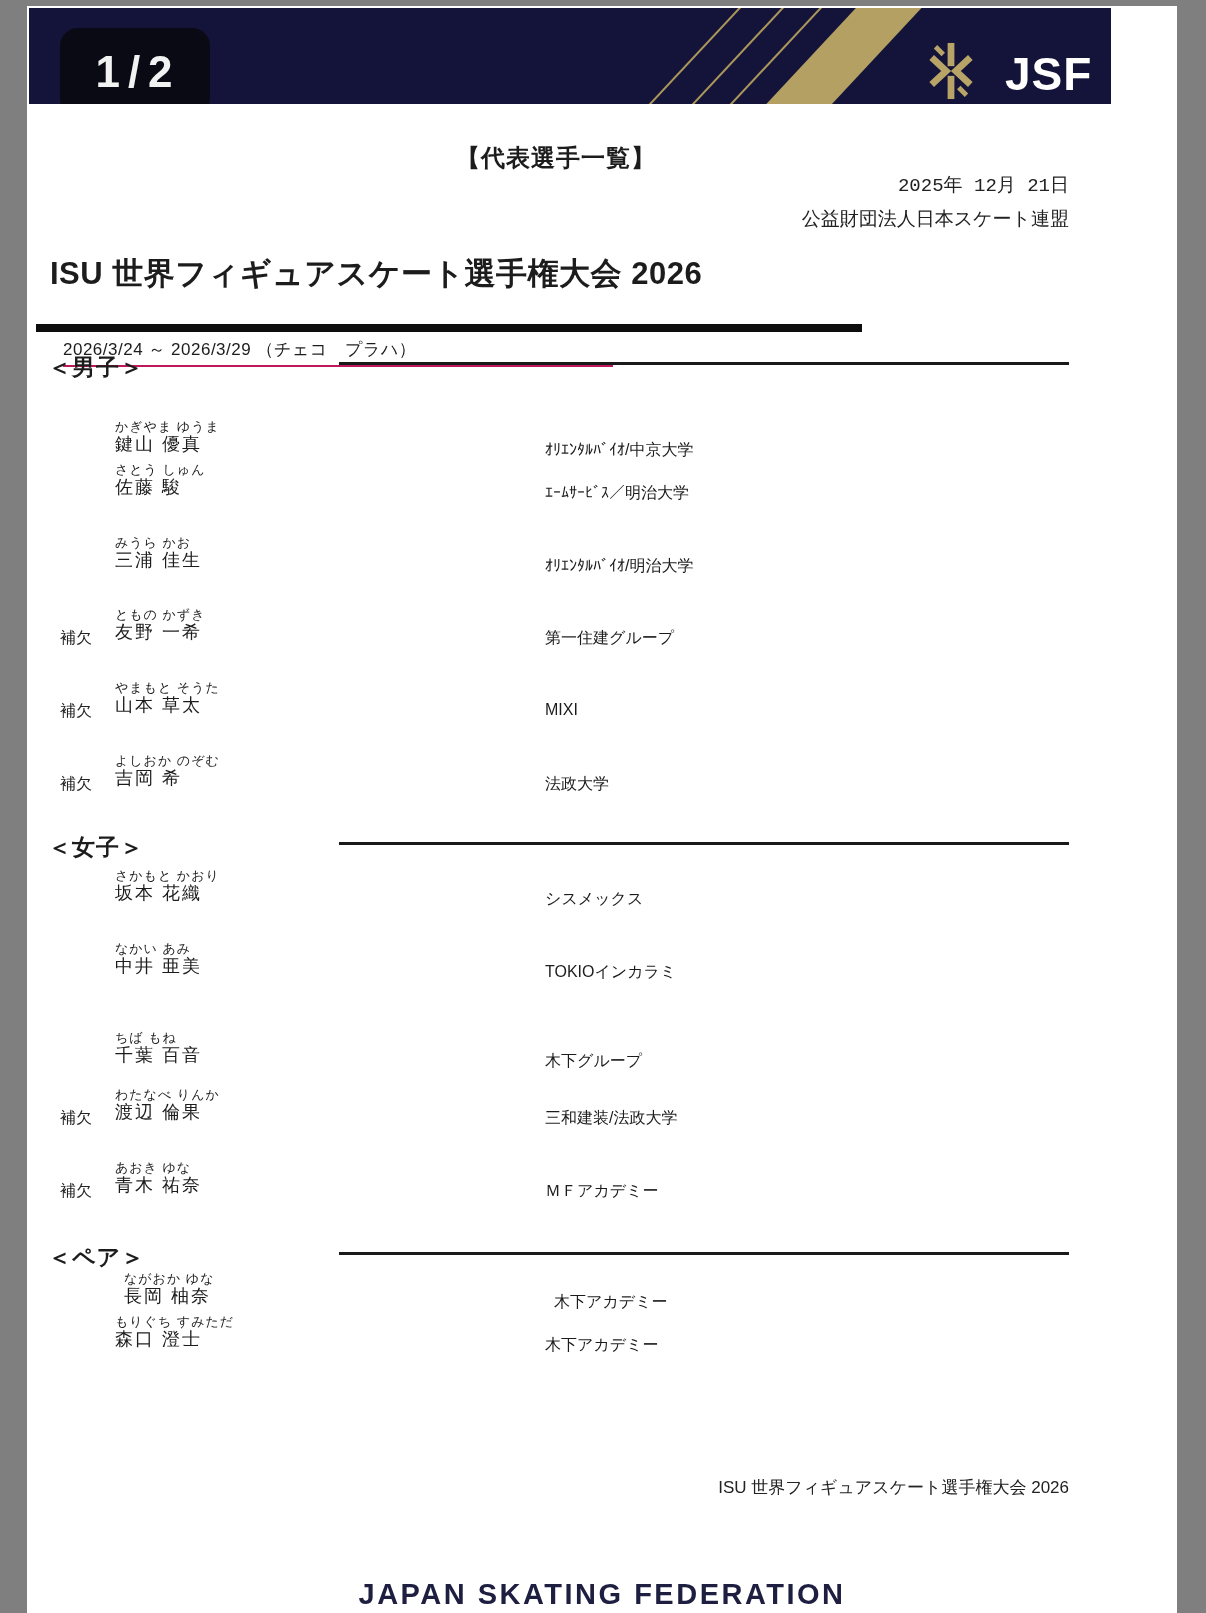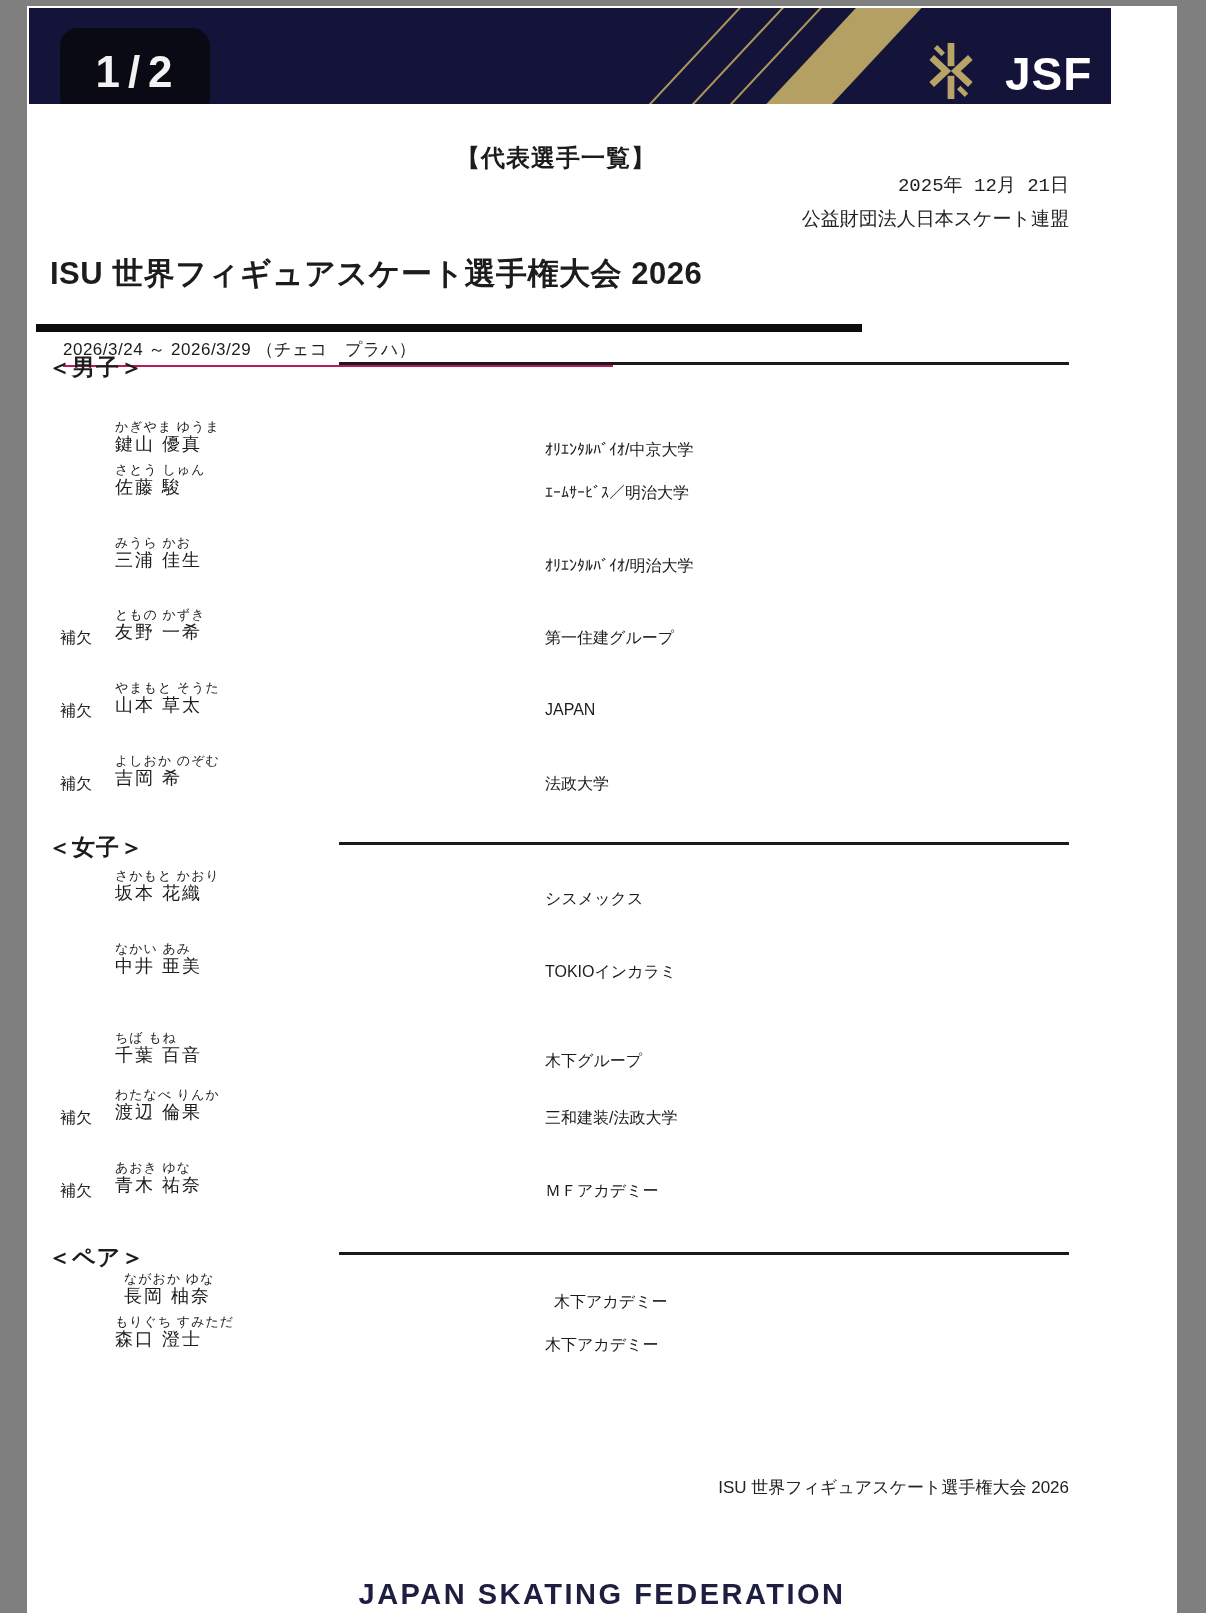--- a/index.html
+++ b/index.html
@@ -124,21 +124,21 @@
       <div class="row" style="top: 600px;">
         <div class="sub">補欠</div>
         <div class="furigana">ともの かずき</div>
         <div class="name">友野 一希</div>
         <div class="affiliation">第一住建グループ</div>
       </div>
       <div class="row" style="top: 673px;">
         <div class="sub">補欠</div>
         <div class="furigana">やまもと そうた</div>
         <div class="name">山本 草太</div>
-        <div class="affiliation">JAPAN</div>
+        <div class="affiliation">MIXI</div>
       </div>
       <div class="row" style="top: 746px;">
         <div class="sub">補欠</div>
         <div class="furigana">よしおか のぞむ</div>
         <div class="name">吉岡 希</div>
         <div class="affiliation">法政大学</div>
       </div>
       <div class="section-label" style="top: 826px;">＜女子＞</div>
       <div class="section-rule" style="top: 836px;"></div>
       <div class="row" style="top: 861px;">

